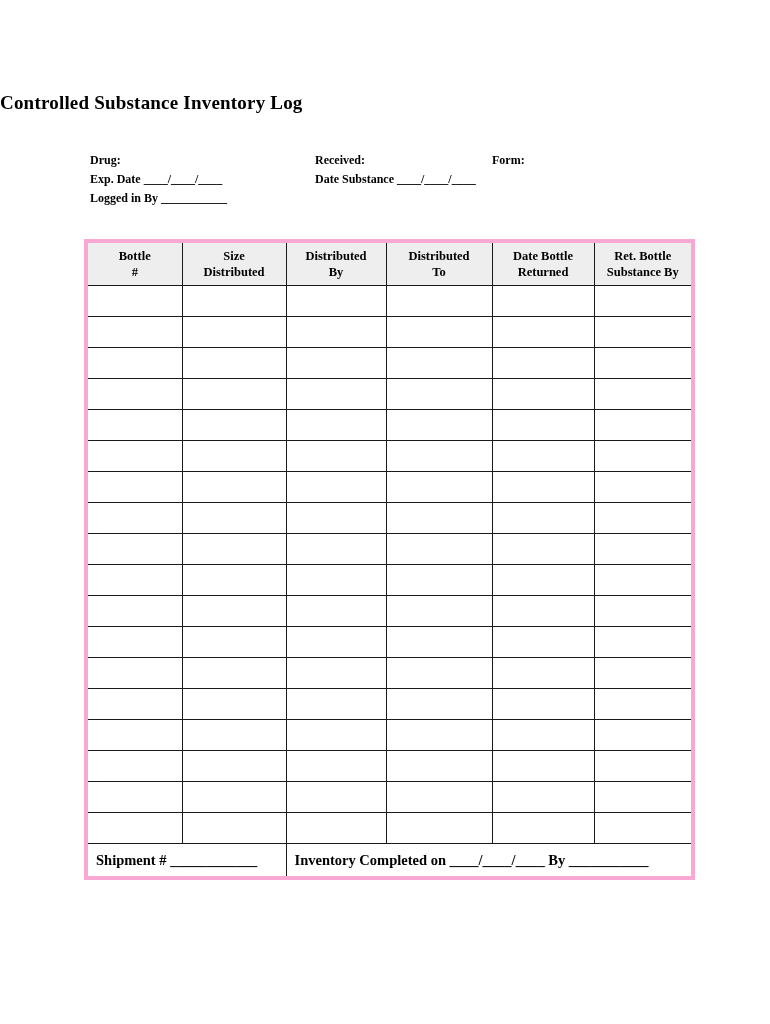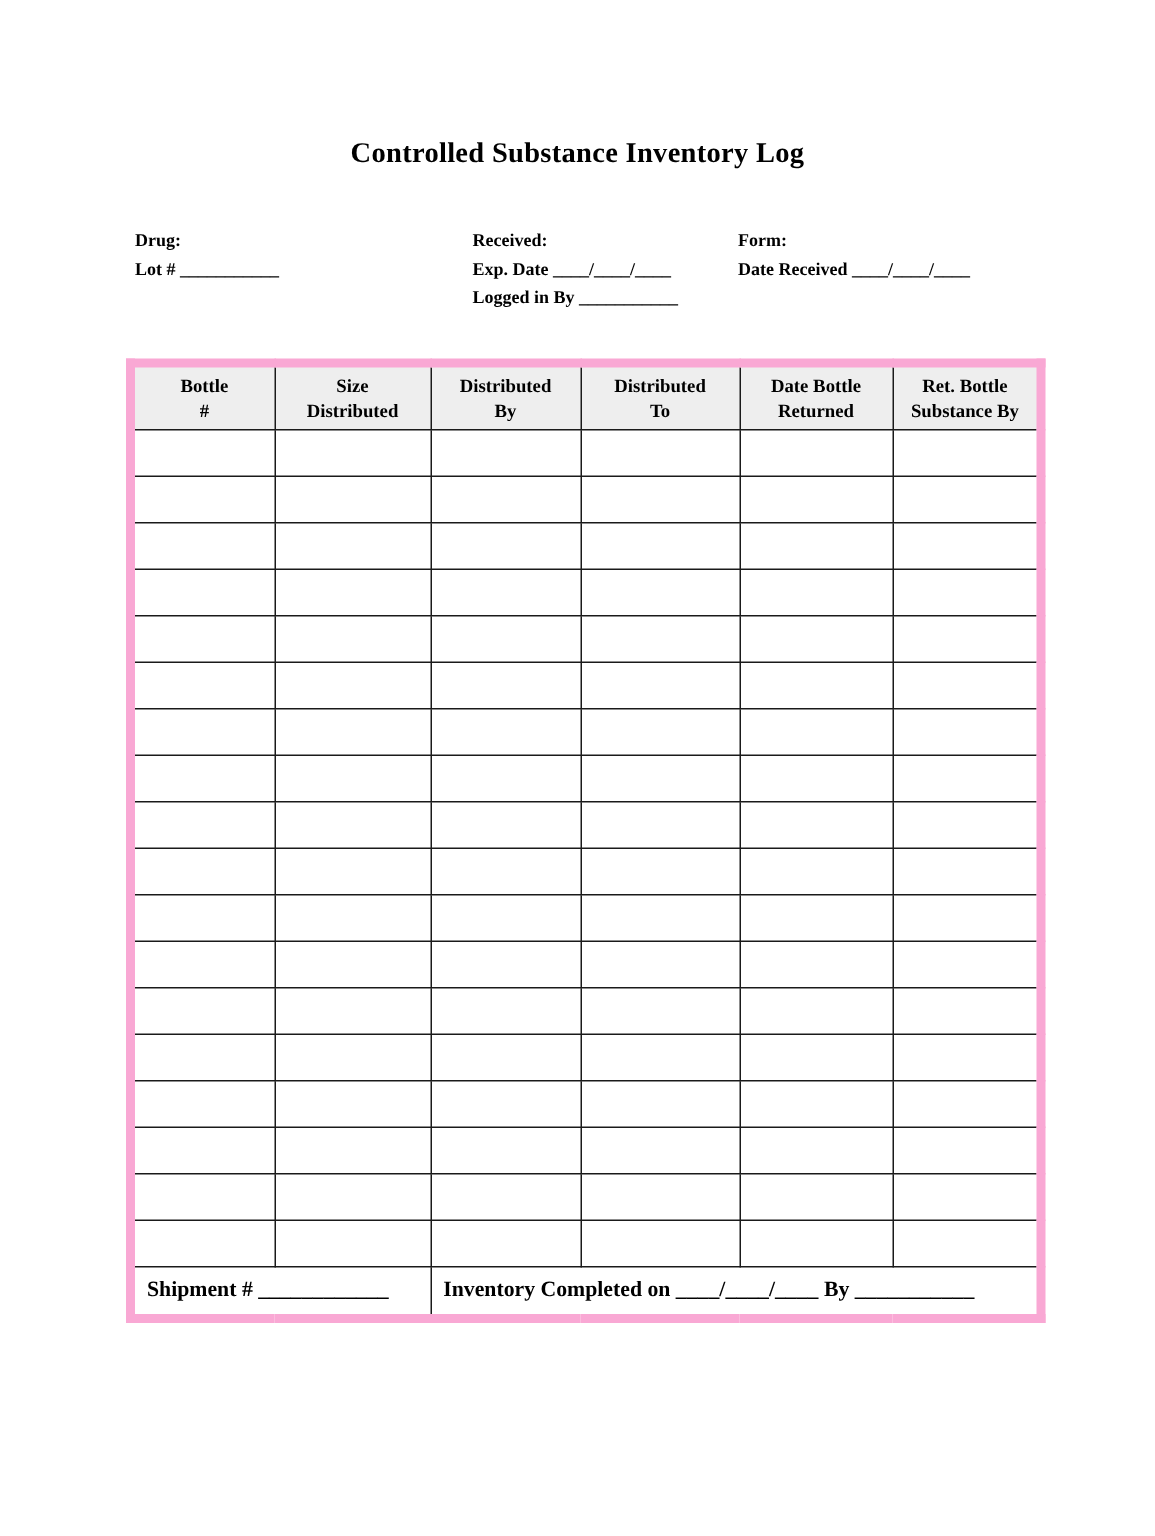--- a/index.html
+++ b/index.html
@@ -6,41 +6,41 @@
   html, body { background: #ffffff; }
   body {
     width: 770px; height: 1024px; overflow: hidden;
     font-family: "Liberation Serif", "DejaVu Serif", serif;
     font-weight: 700; color: #000;
   }
   .page { position: relative; width: 770px; height: 1024px; background: #fff; }
 
   .doc-title {
     padding-top: 92px;
-    text-align: center;
+    text-align: left;
     font-size: 19px;
     line-height: 1.2;
     letter-spacing: 0.2px;
   }
 
   .form-grid {
     margin: 36px 0 0 90px;
     display: grid;
     grid-template-columns: 225px 177px 300px;
     font-size: 12px;
     line-height: 19px;
     white-space: nowrap;
   }
 
   table.inv-table {
     margin: 31px 0 0 84px;
     width: 607px;
     border-collapse: collapse;
     table-layout: fixed;
-    border: 6px solid #f9a8d4;
+    border: 4px solid #f9a8d4;
   }
   .inv-table th, .inv-table td { border: 1px solid #1a1a1a; }
   .inv-table thead tr { height: 45px; }
   .inv-table thead th {
     background: #eeeeee;
     font-size: 12.5px;
     line-height: 1.3;
     font-weight: 700;
     text-align: center;
     vertical-align: middle;
@@ -63,24 +63,23 @@
 
 <div class="page">
 
   <div class="doc-title">Controlled Substance Inventory Log</div>
 
   <div class="form-grid">
     <div>Drug:</div>
     <div>Received:</div>
     <div>Form:</div>
 
-    <div>Lot # ___________</div>
     <div>Exp. Date ____/____/____</div>
 
-    <div>Date Received ____/____/____</div>
+    <div>Date Substance ____/____/____</div>
     <div></div>
     <div>Logged in By ___________</div>
   </div>
 
   <table class="inv-table">
     <colgroup>
       <col style="width:96px">
       <col style="width:104px">
       <col style="width:100px">
       <col style="width:106px">

